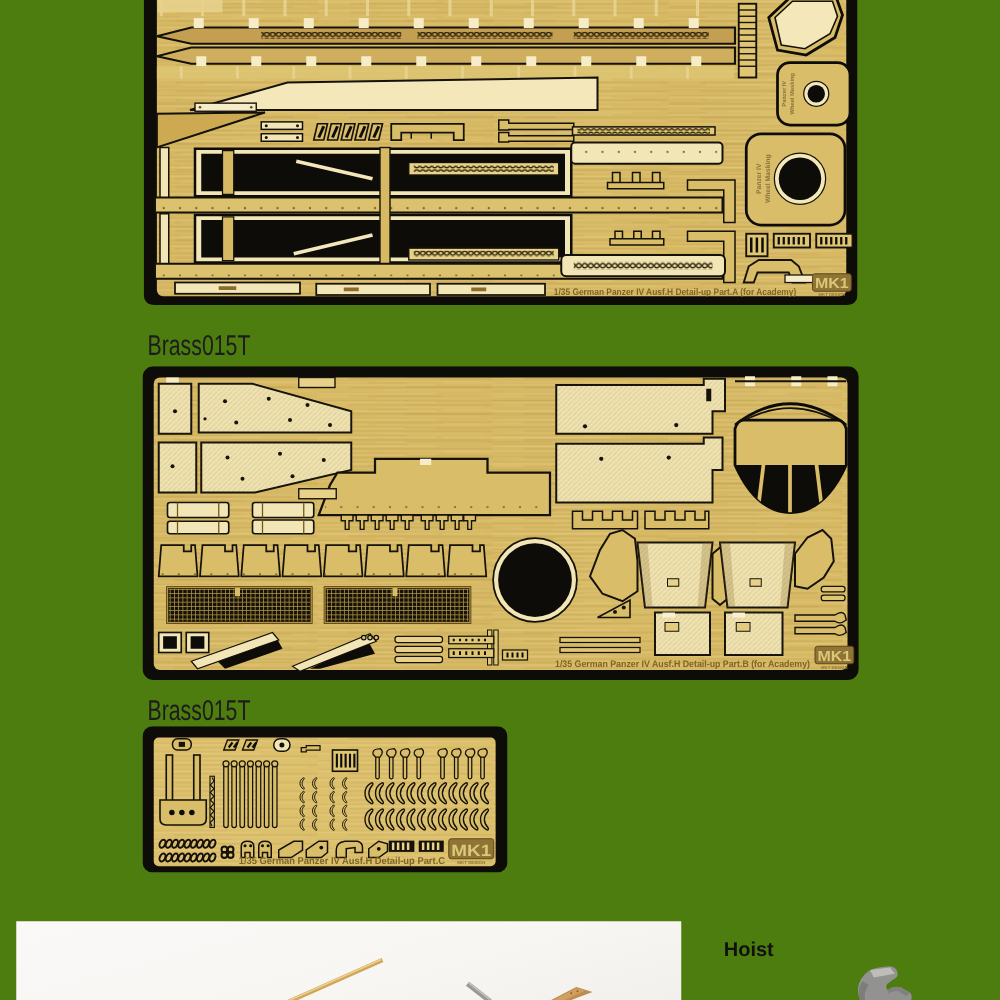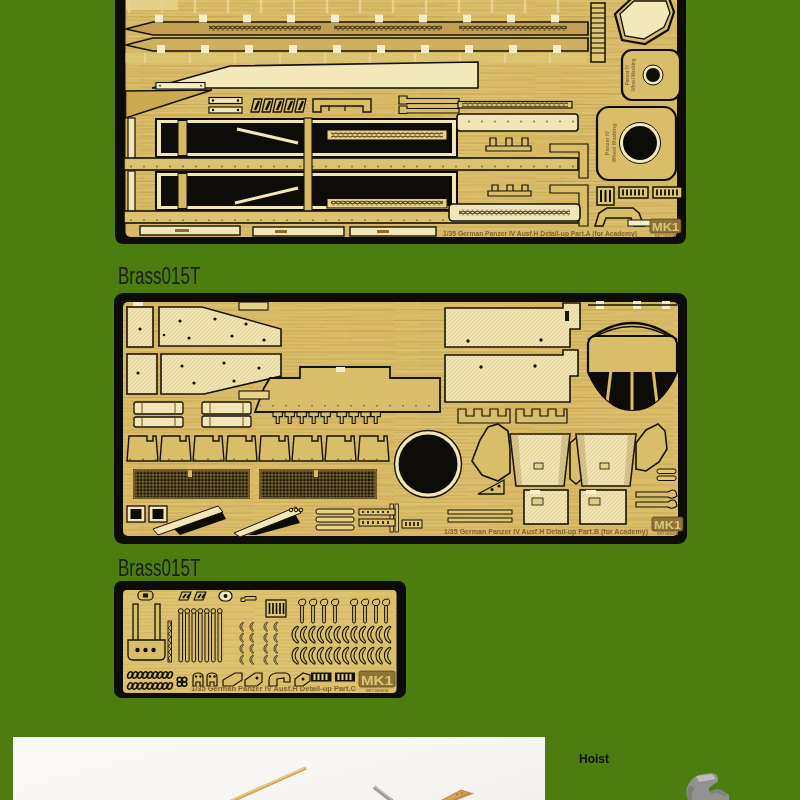--- a/index.html
+++ b/index.html
@@ -1,20 +1,20 @@
 <!DOCTYPE html>
 <html><head>
 <meta charset="utf-8">
 <style>
   html,body{margin:0;padding:0;background:#ffffff;}
   body{font-family:"Liberation Sans","DejaVu Sans",sans-serif;}
   .page{position:relative;width:800px;height:800px;background:#4d7c0f;overflow:hidden;}
   .abs{position:absolute;}
   .code-label{font-size:23px;color:#1c1c1c;letter-spacing:0px;transform:scaleX(0.74);transform-origin:0 0;}
-  .hoist-label{font-size:12px;font-weight:bold;color:#111111;}
+  .hoist-label{font-size:16px;font-weight:bold;color:#111111;}
   .photo{background:linear-gradient(165deg,#faf9f7 0%,#f7f6f3 60%,#f2f0ed 100%);overflow:hidden;}
   svg{display:block;}
 </style>
 </head>
 <body>
 
 <div class="page">
 
   <svg width="0" height="0" class="abs" style="left:0;top:0" aria-hidden="true">
     <defs>

